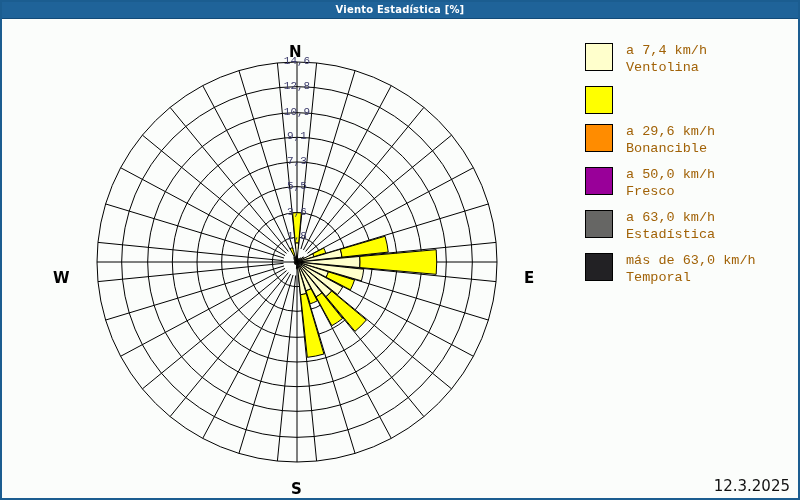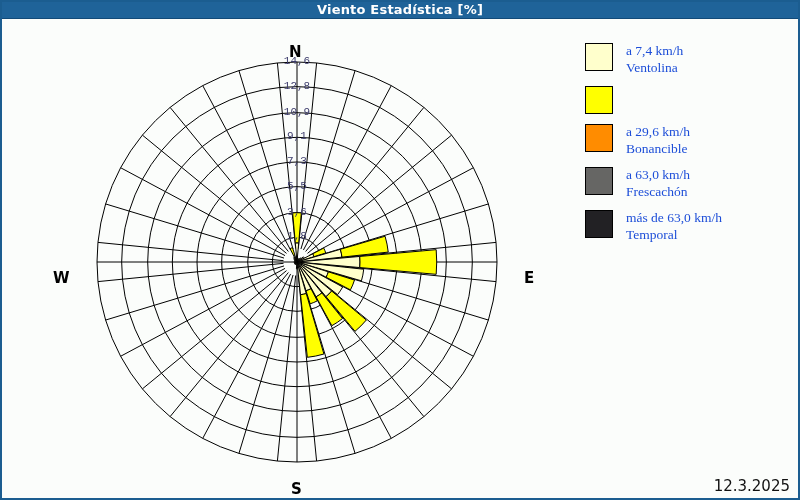--- a/index.html
+++ b/index.html
@@ -17,21 +17,21 @@
   }
   
   #titlebar{
     position:absolute;left:0;top:0;width:796px;height:16px;
     background:#1f6399;
     border-bottom:1px solid #124a78;
   }
   #titlebar .tbtext{
     position:absolute;left:0;top:0;width:796px;
     text-align:center;line-height:16px;
-    color:#ffffff;font-size:13px;font-weight:bold;
+    color:#ffffff;font-size:10px;font-weight:bold;
     letter-spacing:.2px;
     font-family:"DejaVu Sans","Liberation Sans",sans-serif;
   }
   
   #plot{
     position:absolute;left:0px;top:17px;width:570px;height:460px;
   }
   #rose{position:absolute;left:0;top:0;}
   
   .compass{
@@ -58,22 +58,22 @@
     margin-bottom:9px;
   }
   .swatch{
     width:26px;height:26px;
     border:1px solid #000;
     flex:0 0 26px;
     margin-top:1px;
   }
   .legtext{
     margin-left:13px;
-    font-size:13.5px;color:#1d4ed8;line-height:17px;
-    font-family:Liberation Serif, serif;
+    font-size:13.5px;color:#a16207;line-height:17px;
+    font-family:Liberation Mono, monospace;
   }
   .legtext .l2{display:block;}
   
   #datestamp{
     position:absolute;right:8px;bottom:3px;
     font-size:15px;color:#111;
     font-family:"DejaVu Sans","Liberation Sans",sans-serif;
     margin-left:39px;
   }
 </style>
@@ -203,22 +203,26 @@
         <div class="legtext"><span>a 7,4 km/h</span><span class="l2">Ventolina</span></div>
       </div>
       <div class="legrow">
         <div class="swatch" style="background: rgb(255, 255, 0);"></div>
       </div>
       <div class="legrow">
         <div class="swatch" style="background: rgb(255, 140, 0);"></div>
         <div class="legtext"><span>a 29,6 km/h</span><span class="l2">Bonancible</span></div>
       </div>
       <div class="legrow">
+        <div class="swatch" style="background: rgb(153, 0, 153);"></div>
+        <div class="legtext"><span>a 50,0 km/h</span><span class="l2">Fresco</span></div>
+      </div>
+      <div class="legrow">
         <div class="swatch" style="background: rgb(102, 102, 100);"></div>
-        <div class="legtext"><span>a 63,0 km/h</span><span class="l2">Frescachón</span></div>
+        <div class="legtext"><span>a 63,0 km/h</span><span class="l2">Estadística</span></div>
       </div>
       <div class="legrow">
         <div class="swatch" style="background: rgb(34, 33, 36);"></div>
         <div class="legtext"><span>más de 63,0 km/h</span><span class="l2">Temporal</span></div>
       </div>
     </div>
 
   <div id="datestamp">12.3.2025</div>
 
 </div>

